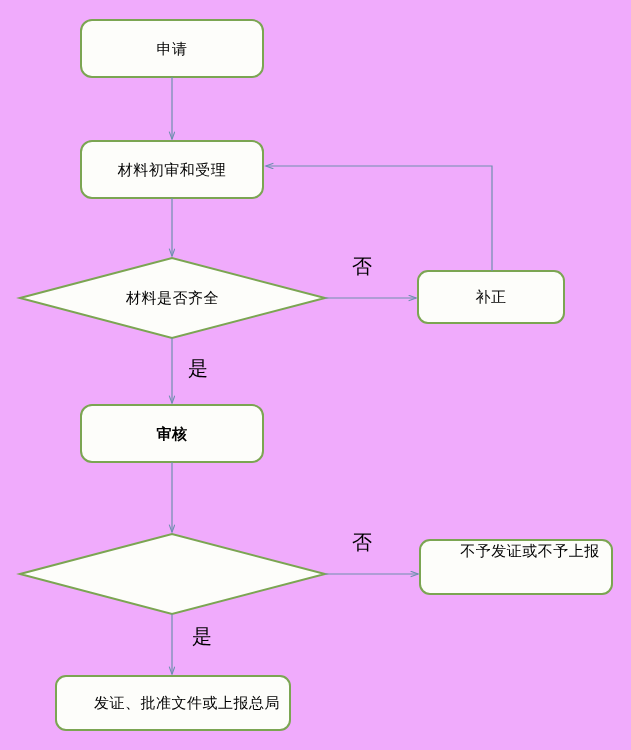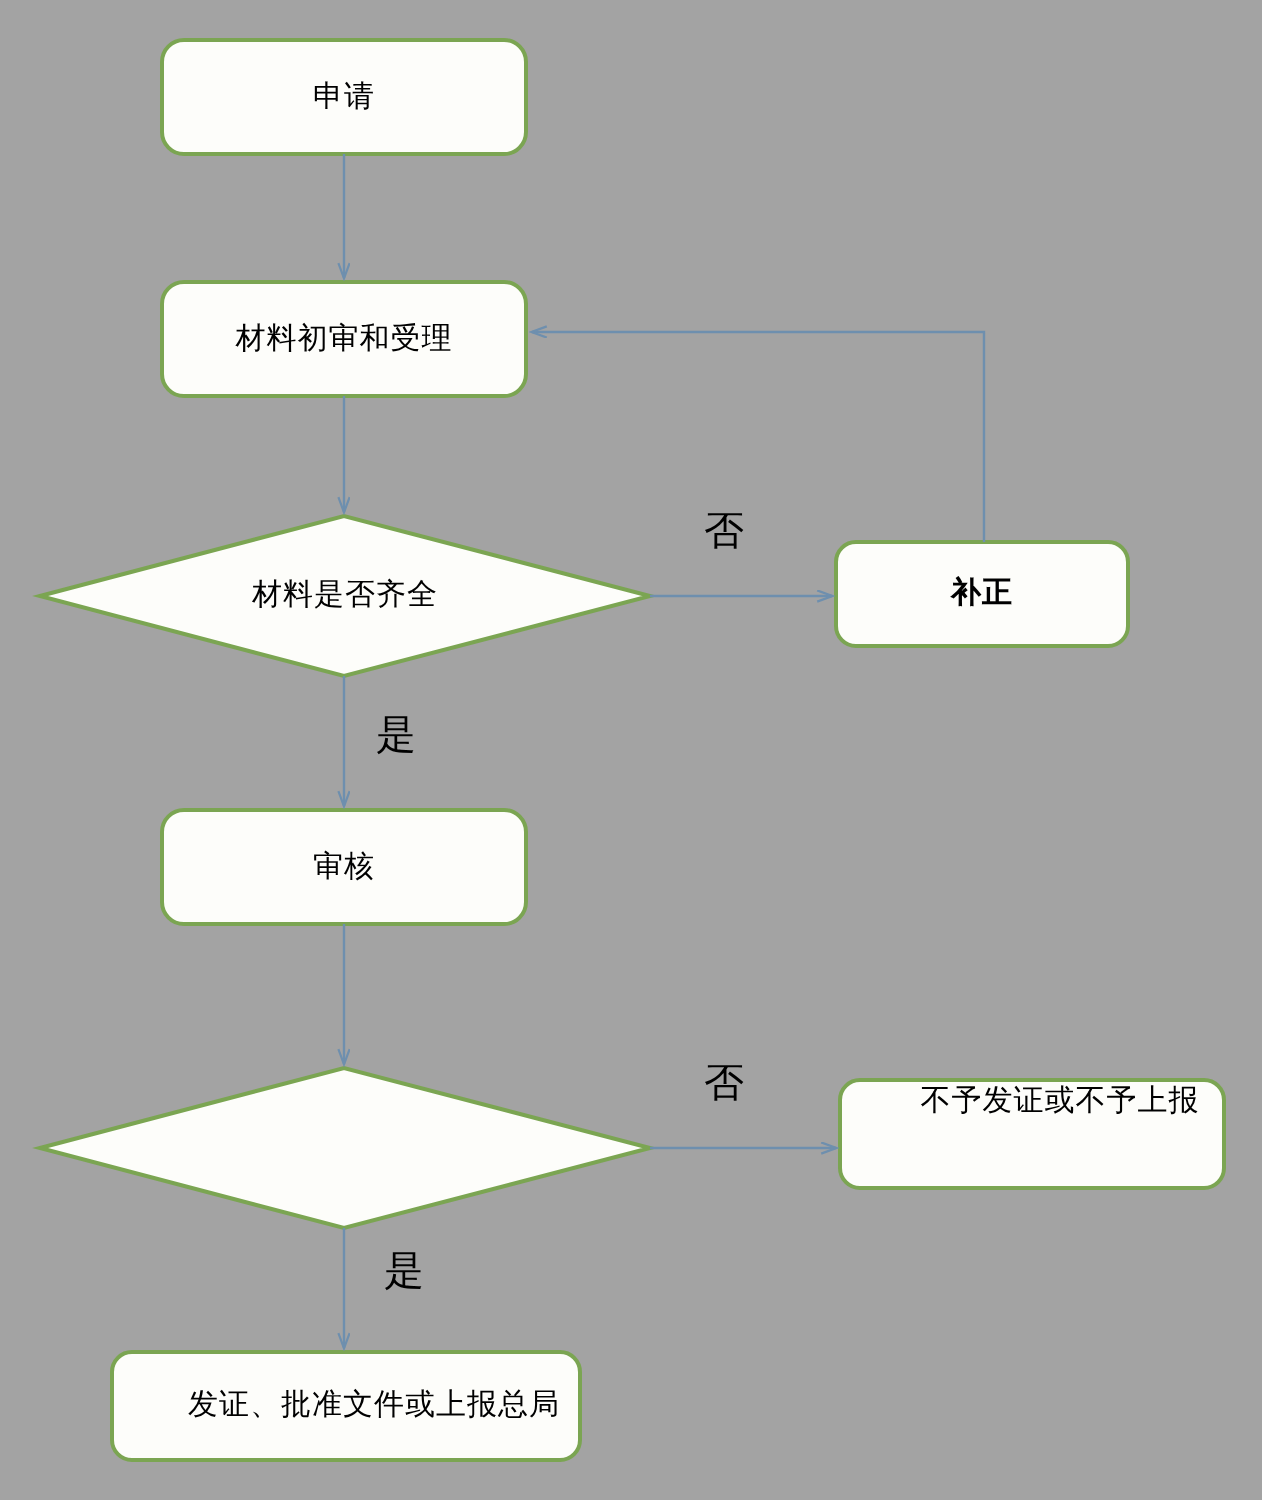--- a/index.html
+++ b/index.html
@@ -7,21 +7,21 @@
     padding: 0;
     background: #ffffff;
   }
   body {
     font-family: "Liberation Sans", "DejaVu Sans", sans-serif;
   }
   #flowchart-canvas {
     position: relative;
     width: 631px;
     height: 750px;
-    background: #a3a3a3;
+    background: #f0abfc;
     overflow: hidden;
   }
   #flow-svg {
     position: absolute;
     left: 0;
     top: 0;
     width: 631px;
     height: 750px;
   }
   .node-label {
@@ -121,23 +121,23 @@
       <line x1="172" y1="614" x2="172" y2="674" stroke="#6e8fae" stroke-width="1.2" marker-end="url(#arrowhead)"></line>
     </g>
   </svg>
 
   <div class="node-label" style="left:81px; top:20px; width:182px; height:57px;">申请</div>
 
   <div class="node-label" style="left:20px; top:258px; width:305px; height:80px;">材料是否齐全</div>
 
   <div class="node-label" style="left:81px; top:141px; width:182px; height:57px;">材料初审和受理</div>
 
-  <div class="node-label" style="left:418px; top:271px; width:146px; height:52px;font-weight:bold;">补正</div>
+  <div class="node-label" style="left:418px; top:271px; width:146px; height:52px;">补正</div>
 
-  <div class="node-label" style="left:81px; top:405px; width:182px; height:57px;">审核</div>
+  <div class="node-label" style="left:81px; top:405px; width:182px; height:57px;font-weight:bold;">审核</div>
 
 
   <div class="node-label" style="left:420px; top:524px; width:220px; height:54px;">不予发证或不予上报</div>
 
   <div class="node-label" style="left:56px; top:676px; width:234px; height:54px;margin-left:14px;">发证、批准文件或上报总局</div>
 
   <div class="edge-label" style="left:352px; top:256px;">否</div>
 
   <div class="edge-label" style="left:188px; top:358px;">是</div>
 

